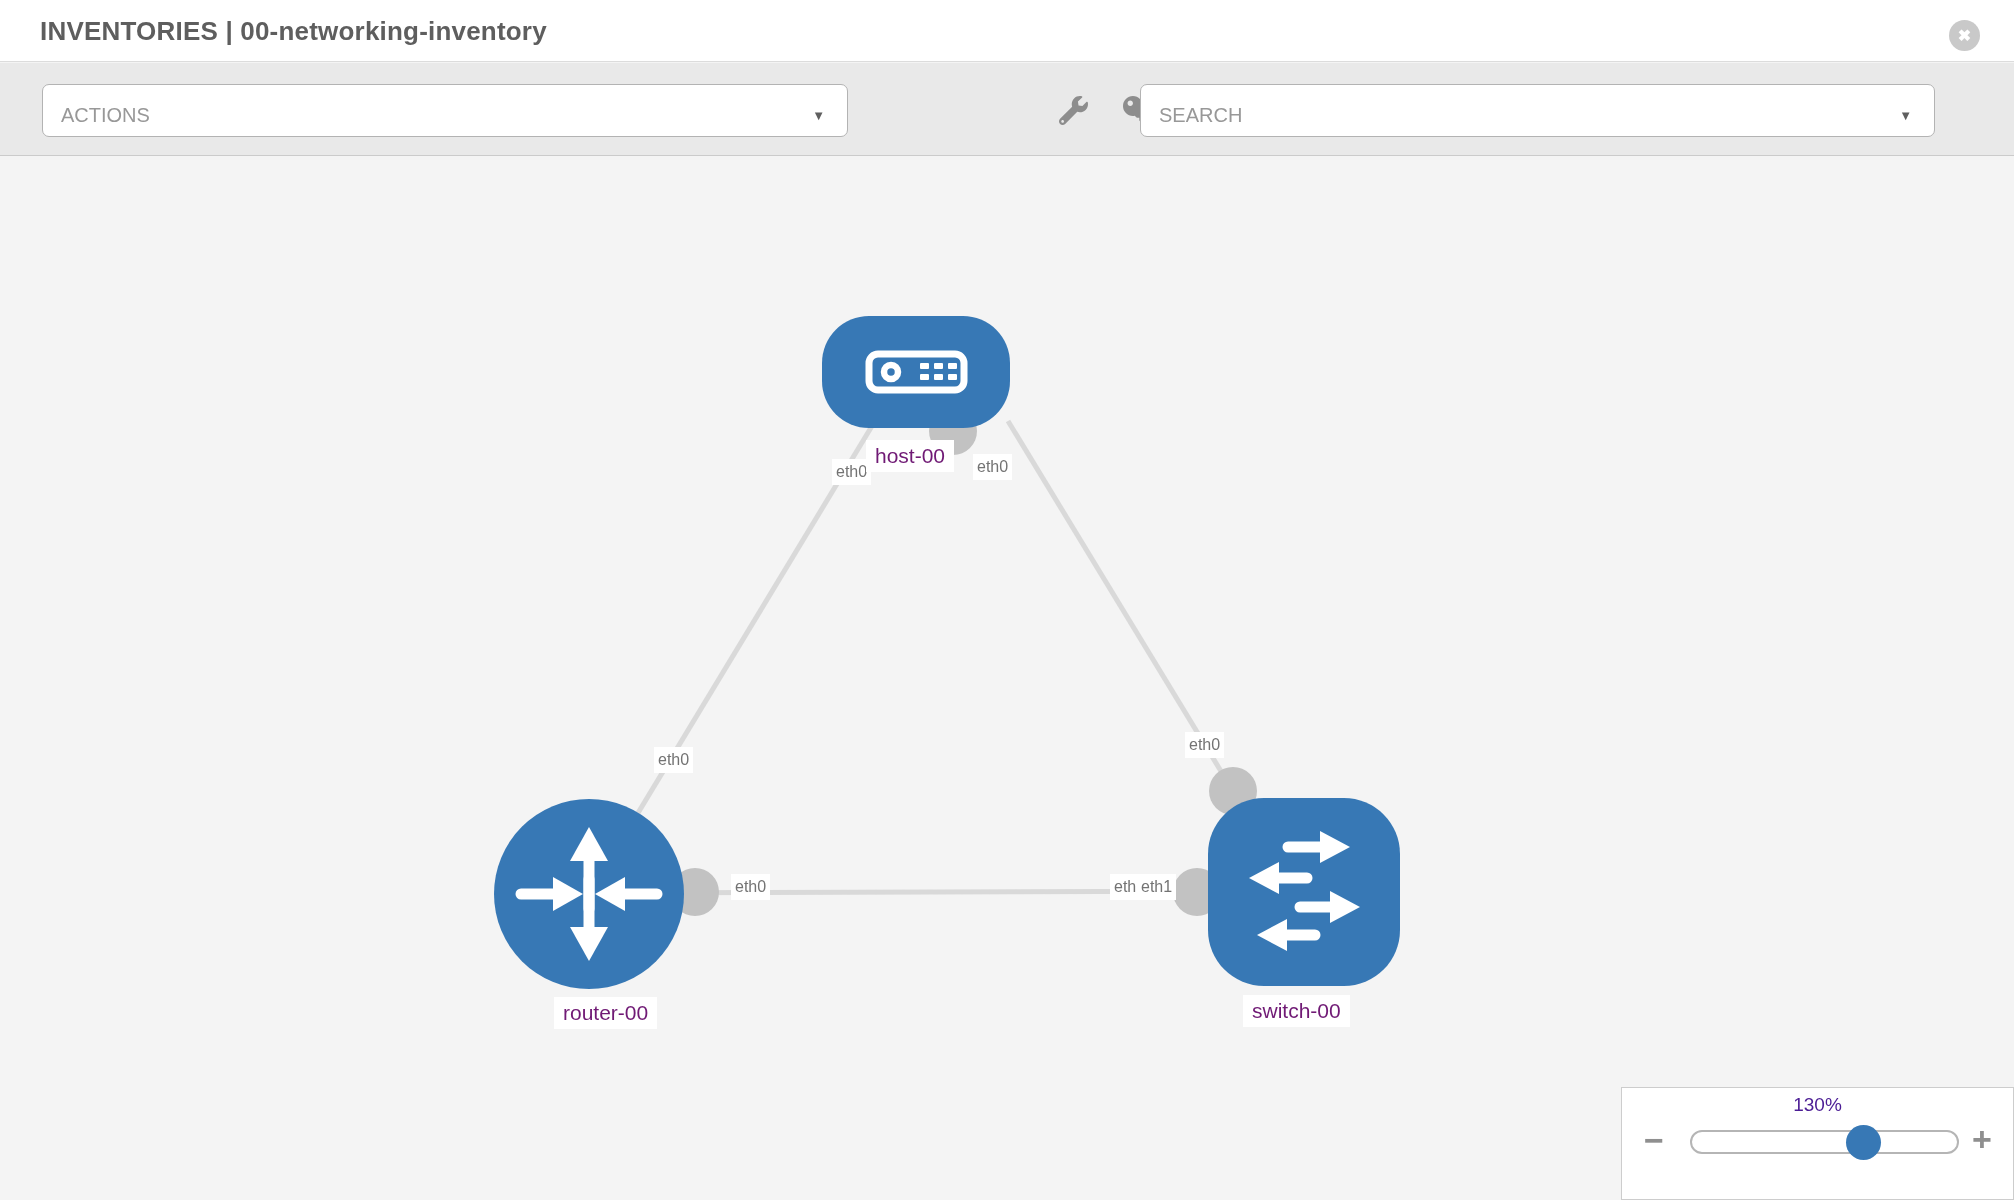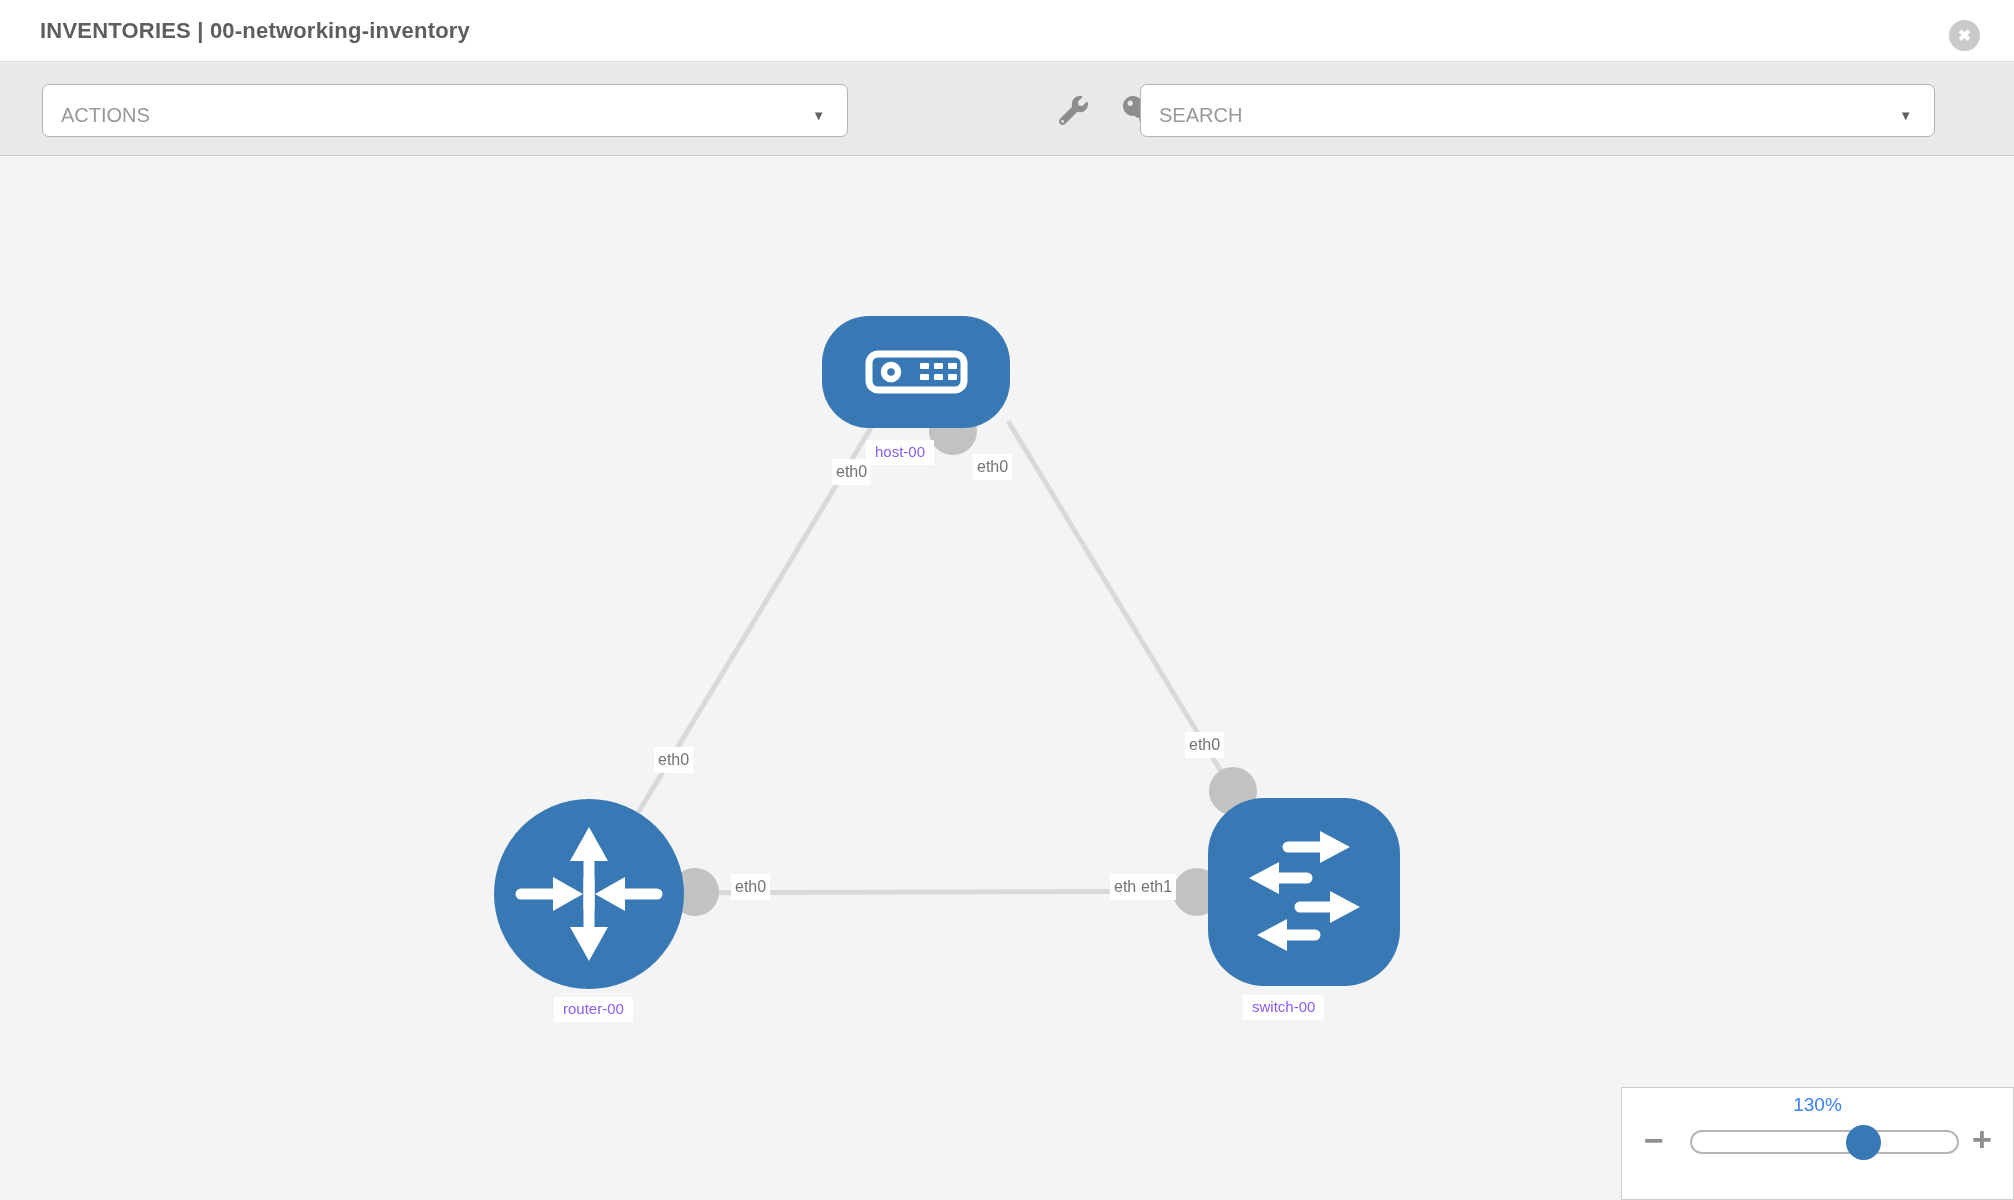--- a/index.html
+++ b/index.html
@@ -9,21 +9,21 @@
     font-family:"Liberation Sans", sans-serif;
     -webkit-font-smoothing:antialiased;
   }
   
   .header{
     position:absolute;left:0;top:0;width:2014px;height:62px;
     background:#ffffff;border-bottom:1px solid #dcdcdc;box-sizing:border-box;
   }
   .title{
     position:absolute;left:40px;top:50%;transform:translateY(-50%);
-    font-size:22px;font-weight:700;color:#5e5e5e;letter-spacing:.2px;
+    font-size:26px;font-weight:700;color:#5e5e5e;letter-spacing:.2px;
   }
   .close-btn{
     position:absolute;right:34px;top:20px;width:31px;height:31px;border-radius:50%;
     background:#c9c9c9;color:#ffffff;display:flex;align-items:center;justify-content:center;
     font-size:16px;font-weight:700;cursor:pointer;user-select:none;
   }
   
   .toolbar{
     position:absolute;left:0;top:63px;width:2014px;height:93px;
     background:#e9e9e9;border-bottom:1px solid #cbcbcb;box-sizing:border-box;
@@ -49,31 +49,31 @@
   .canvas{
     position:absolute;left:0;top:157px;width:2014px;height:1043px;background:#f4f4f4;
   }
   svg.topology{position:absolute;left:0;top:157px;}
   .labels{position:absolute;left:0;top:0;width:2014px;height:1200px;pointer-events:none;}
   .iflabel{
     position:absolute;background:#ffffff;color:#737373;
     font-size:16px;line-height:1.25;padding:3px 4px;white-space:nowrap;
   }
   .nodelabel{
-    position:absolute;background:#ffffff;color:#8b5cf6;
-    font-size:15px;line-height:1.25;padding:3px 9px;white-space:nowrap;
+    position:absolute;background:#ffffff;color:#701a75;
+    font-size:21px;line-height:1.25;padding:3px 9px;white-space:nowrap;
   }
   
   .zoom-panel{
     position:absolute;left:1621px;top:1087px;width:393px;height:113px;
     background:#ffffff;border:1px solid #cdcdcd;box-sizing:border-box;
   }
   .zoom-level{
     position:absolute;left:0;top:6px;width:100%;text-align:center;
-    font-size:19px;color:#3b82f6;
+    font-size:19px;color:#4c1d95;
   }
   .zoom-minus,.zoom-plus{
     position:absolute;font-size:34px;font-weight:700;color:#8f8f8f;line-height:28px;
     background:none;border:none;padding:0;cursor:pointer;
   }
   .zoom-minus{left:22px;top:38px;}
   .zoom-plus{left:350px;top:37px;}
   .zoom-track{
     position:absolute;left:68px;top:42px;width:269px;height:24px;
     background:#ffffff;border:2px solid #b5b5b5;border-radius:13px;box-sizing:border-box;cursor:pointer;

